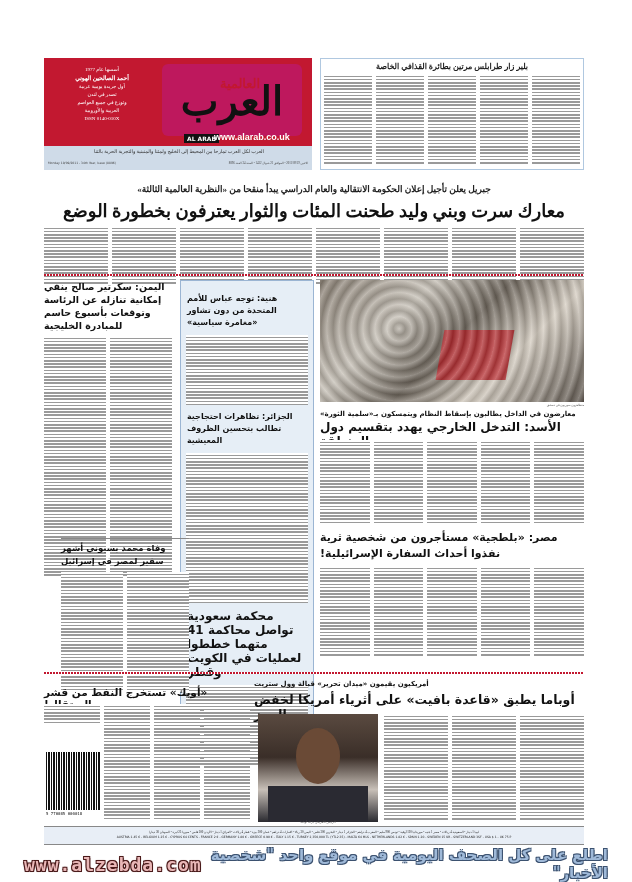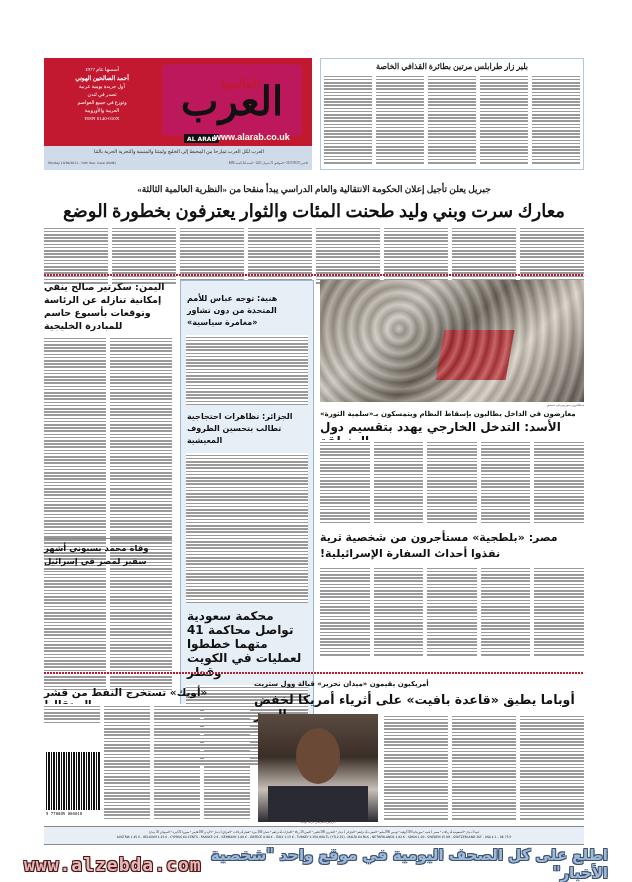--- a/index.html
+++ b/index.html
@@ -120,21 +120,21 @@
 
   <div class="h2" style="position:absolute;left:276px;top:472px;width:264px;font-size:11px;line-height:16px">مصر: «بلطجية» مستأجرون من شخصية ثرية نفذوا أحداث السفارة الإسرائيلية!</div>
   <div class="cols" style="position:absolute;left:276px;top:508px;width:264px;height:90px">
     <div class="lines"></div>
     <div class="lines"></div>
     <div class="lines"></div>
     <div class="lines"></div>
     <div class="lines"></div>
   </div>
 
-  <div style="position:absolute;left:0;top:480px;width:128px">
+  <div style="position:absolute;left:17px;top:480px;width:128px">
     <div style="height:1px;background:#888;margin-bottom:3px"></div>
     <div class="h2" style="font-size:8.5px;line-height:13px">وفاة محمد بسيوني أشهر سفير لمصر في إسرائيل</div>
     <div class="cols" style="height:120px;margin-top:4px">
       <div class="lines"></div>
       <div class="lines"></div>
     </div>
   </div>
 
   <div class="redrule" style="top:614px"></div>
 

